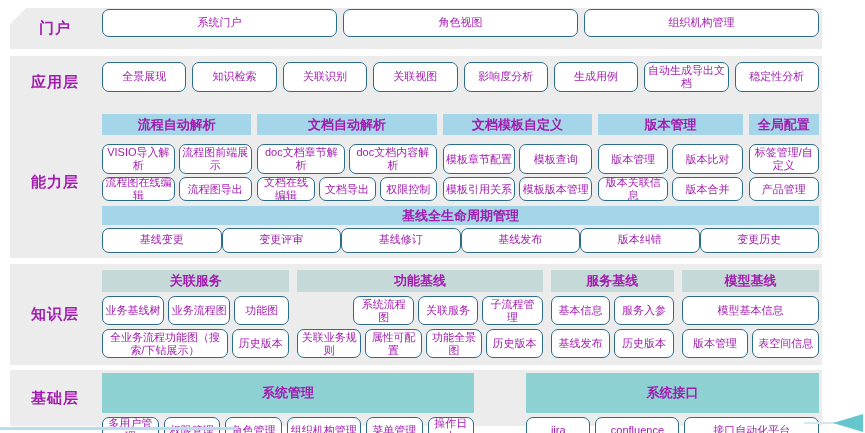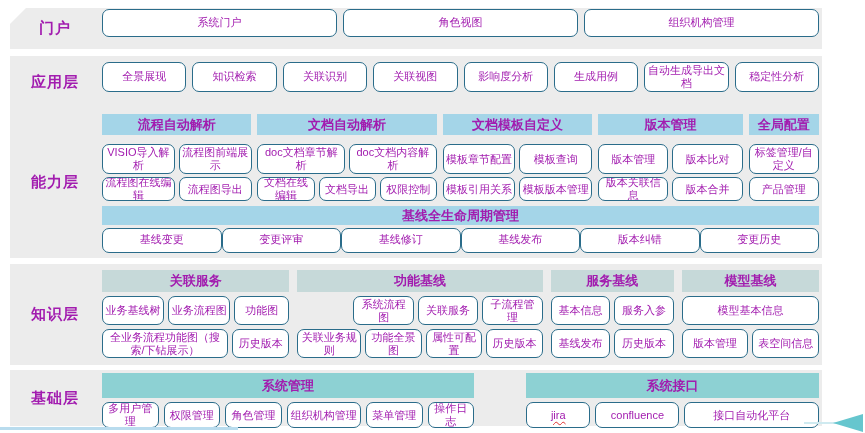--- a/index.html
+++ b/index.html
@@ -37,21 +37,21 @@
   .baseline-row{display:flex;height:25px;font-family:Liberation Mono, monospace;}
   .baseline-row .btn{flex:1;}
   
   .know-wrap{padding-top:6px;}
   .know-grid{display:grid;grid-template-columns:187fr 245fr 123fr 137fr;column-gap:8px;}
   .know-grid .sec-h{height:22px;margin-bottom:4px;}
   .know-grid .r{height:29px;margin-bottom:4px;}
   
   .found-wrap{padding-top:3px;}
   .found-grid{display:grid;grid-template-columns:372fr 293fr;column-gap:52px;}
-  .found-grid .sec-h{height:25px;margin-bottom:4px;}
+  .found-grid .sec-h{height:40px;margin-bottom:4px;}
   .found-grid .r{height:26px;gap:5px;}
   .f-wide{flex:1.35 !important;}
   .f-narrow{flex:0.8 !important;}
   .flex085{flex:0.85 !important;margin-top:48px;}
   .flex115{flex:1.15 !important;}
   .flex235{flex:2.35 !important;}
   .flex075{flex:0.75 !important;}
   .flex165{flex:1.65 !important;}
   .wavy{text-decoration:underline wavy #e03030;text-decoration-thickness:1px;text-underline-offset:2px;}
   
@@ -183,22 +183,22 @@
         <div class="col">
           <div class="sec-h gray">功能基线</div>
           <div class="r">
             <div class="btn flex085">功能树</div>
             <div class="btn">系统流程图</div>
             <div class="btn">关联服务</div>
             <div class="btn">子流程管理</div>
           </div>
           <div class="r">
             <div class="btn flex115">关联业务规则</div>
+            <div class="btn">属性可配置</div>
             <div class="btn">功能全景图</div>
-            <div class="btn">属性可配置</div>
             <div class="btn">历史版本</div>
           </div>
         </div>
         <div class="col">
           <div class="sec-h gray">服务基线</div>
           <div class="r">
             <div class="btn">基本信息</div>
             <div class="btn">服务入参</div>
           </div>
           <div class="r">

